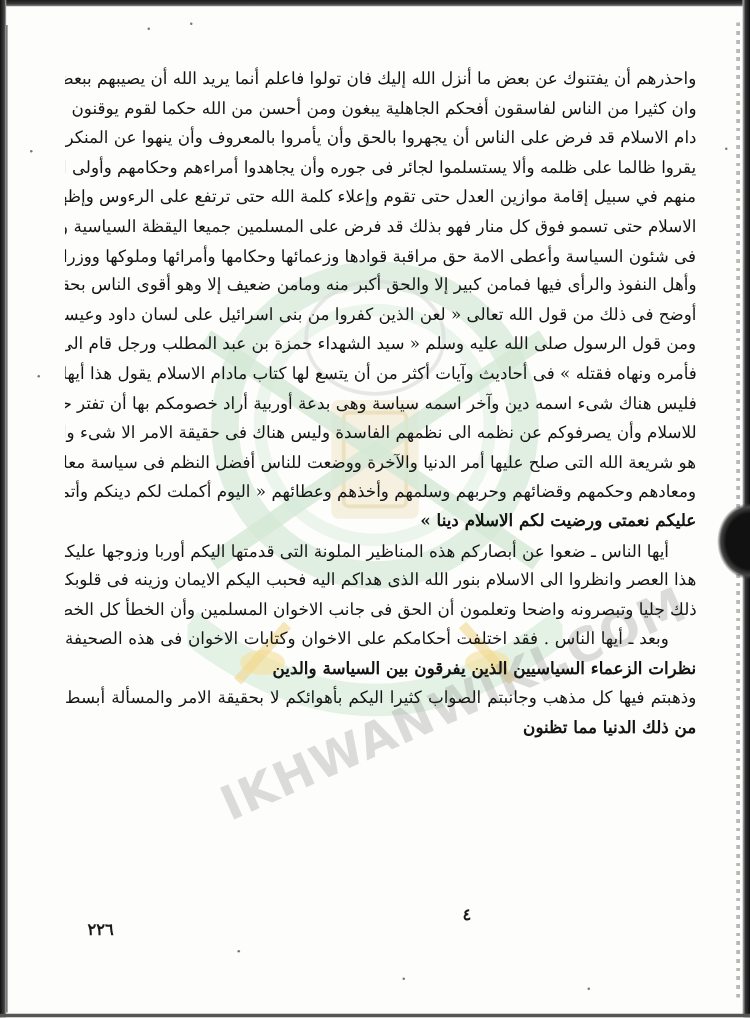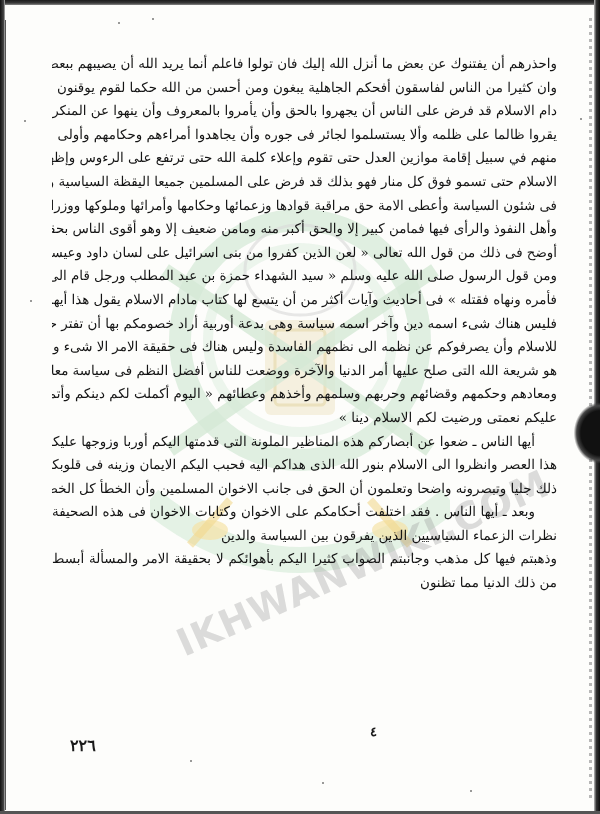--- a/index.html
+++ b/index.html
@@ -64,25 +64,25 @@
     direction: rtl;
     font-family: "DejaVu Serif", serif;
     font-size: 13.4px;
     color: #141414;
   }
   .line {
     height: 23.6px; line-height: 23.6px;
     white-space: nowrap; overflow: hidden;
     text-align: justify; text-align-last: justify;
   }
-  .line.last { text-align-last: right; }
+  .line.last { text-align-last: right; font-weight: bold; }
   .line.indent { padding-right: 22px; }
   .page-num {
     position: absolute; left: 70px; top: 736px;
-    font-family: "DejaVu Serif", serif; font-size: 16px; font-weight: bold;
+    font-family: "DejaVu Serif", serif; font-size: 13px; font-weight: bold;
     color: #1a1a1a;
   }
   .sig-mark {
     position: absolute; left: 370px; top: 724px;
     font-family: "DejaVu Serif", serif; font-size: 13px; font-weight: bold;
     color: #1a1a1a;
   }
   .speck { position: absolute; width: 2px; height: 2px; background: #777; border-radius: 50%; }
 </style>
 </head>

